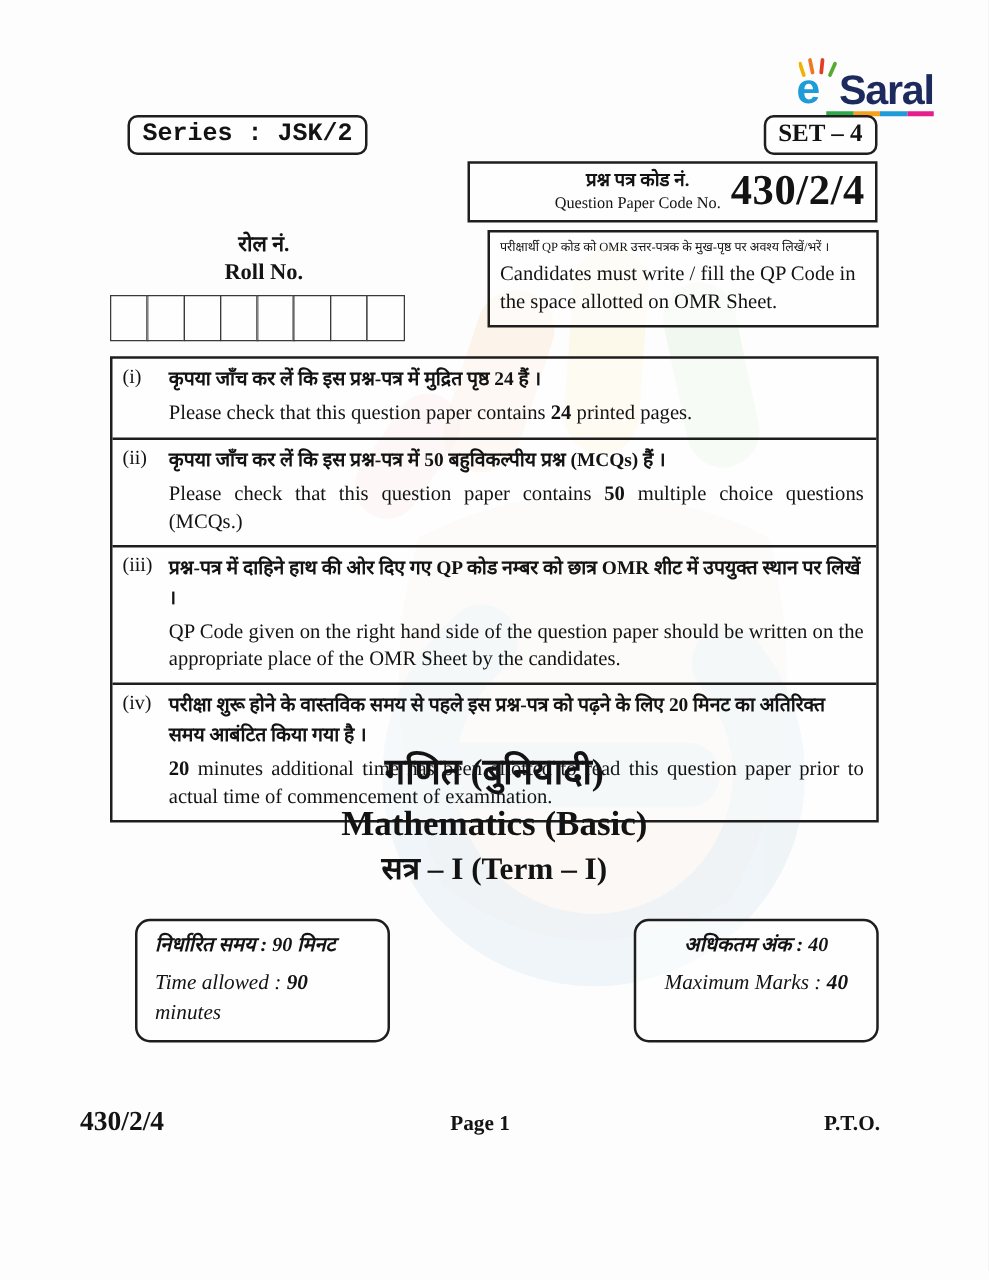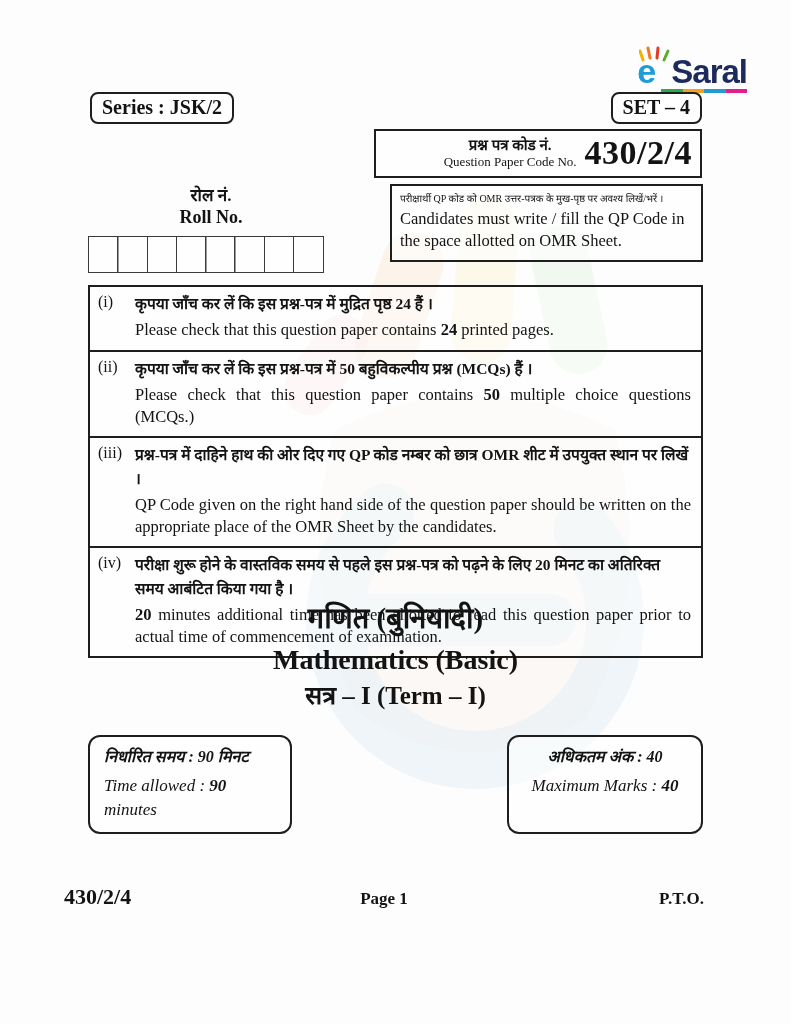--- a/index.html
+++ b/index.html
@@ -24,21 +24,21 @@
     line-height:1; color:#1d2a5e; letter-spacing:-1px; padding-bottom:2px;
   }
   .logo-underline { position:absolute; right:0; bottom:-3px; width:86px; height:4px; display:flex; }
   .logo-underline span { flex:1; height:100%; }
 
   
   .series-box, .set-box {
     position:absolute; top:92px; border:2px solid #1e1e1e; border-radius:8px;
     padding:2px 10px 3px; font-size:20px; font-weight:bold; background:rgba(255,255,255,.6);
   }
-  .series-box { left:90px; }
+  .series-box { left:102px;font-family:Liberation Mono, monospace; }
   .set-box { right:89px; }
 
   .qpcode-box {
     position:absolute; top:129px; right:89px; width:328px;
     border:2px solid #1e1e1e; padding:3px 8px 4px; background:rgba(255,255,255,.6);
     display:flex; align-items:center; justify-content:flex-end; gap:8px;
   }
   .qpcode-labels { text-align:center; line-height:1.25; }
   .qpcode-hi { font-size:15px; font-weight:bold; }
   .qpcode-en { font-size:13px; font-weight:normal; }
@@ -75,21 +75,21 @@
   .title-hi { font-size:29px; font-weight:bold; line-height:1.2; }
   .title-en { font-size:28px; font-weight:bold; line-height:1.2; margin-top:7px; }
   .title-term { font-size:25px; font-weight:bold; line-height:1.2; margin-top:5px; }
 
   
   .meta-row { position:absolute; top:735px; left:88px; width:615px; display:flex; justify-content:space-between; }
   .meta-box {
     border:2px solid #1e1e1e; border-radius:12px; padding:9px 14px 10px;
     font-style:italic; background:rgba(255,255,255,.55);
   }
-  .time-box { width:204px; text-align:left; }
+  .time-box { width:204px; text-align:left;margin-left:20px; }
   .marks-box { width:196px; text-align:center; }
   .meta-hi { font-size:16px; font-weight:600; line-height:1.4; }
   .meta-en { font-size:17px; line-height:1.4; margin-top:6px; }
 
   
   .footer { position:absolute; top:884px; left:64px; width:640px; display:flex; align-items:baseline; }
   .footer-code { flex:1; font-size:22px; font-weight:bold; }
   .footer-page { flex:1; text-align:center; font-size:17px; font-weight:bold; }
   .footer-pto { flex:1; text-align:right; font-size:17px; font-weight:bold; }
 </style>

